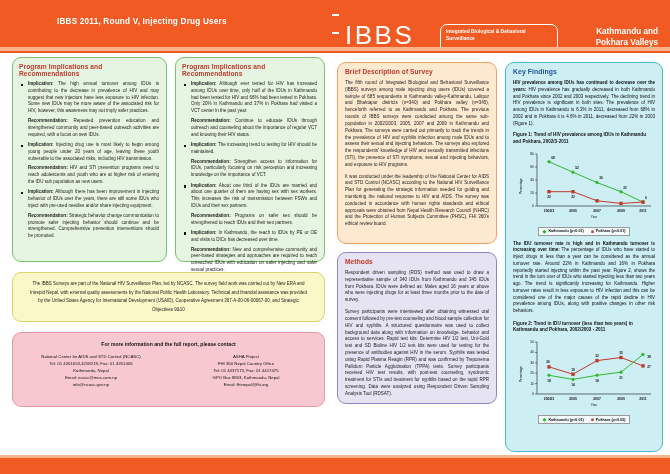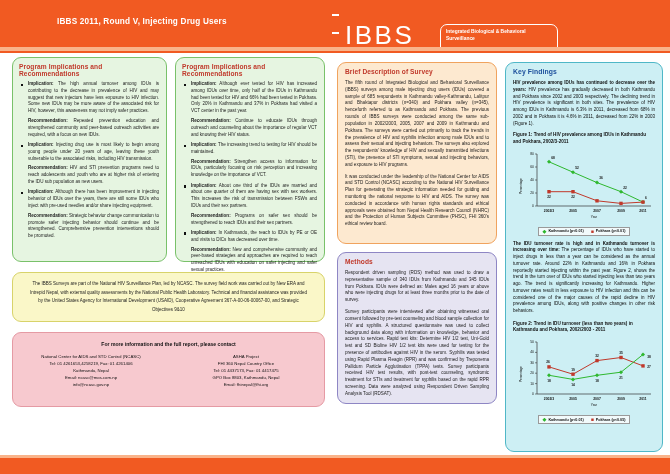--- a/index.html
+++ b/index.html
@@ -154,20 +154,25 @@
     <div class="ibbs-logo">IBBS</div>
     <div class="ibbs-sub">2011 Round V</div>
 
     <div class="hdr-box">
       <div>Integrated Biological &amp; Behavioral</div>
       <div>Surveillance</div>
       <div class="gap"></div>
       <div>Injecting Drug Users  (IDUs)</div>
     </div>
 
+    <div class="hdr-right">
+      <div class="l1">Kathmandu and</div>
+      <div class="l1">Pokhara Valleys</div>
+      <div class="fs">Fact Sheet</div>
+    </div>
   </div>
   <div class="banner-rule"></div>
   <div class="banner-rule2"></div>
 
   <div class="panel green" style="left:12px; top:57px; width:155px; height:205px; padding:5px 7px 5px 6px;">
     <div class="panel-title">Program Implications and Recommendations</div>
     <ul class="bullets body" style="margin-top:4px;">
       <li>
         <span class="lbl">Implication:</span>
         <span>The high annual turnover among IDUs is contributing to the decrease in prevalence of HIV and may suggest that new injectors have less exposure to HIV infection. Some new IDUs may be more aware of the associated risk for HIV, however, this awareness may not imply safer practices.</span>

